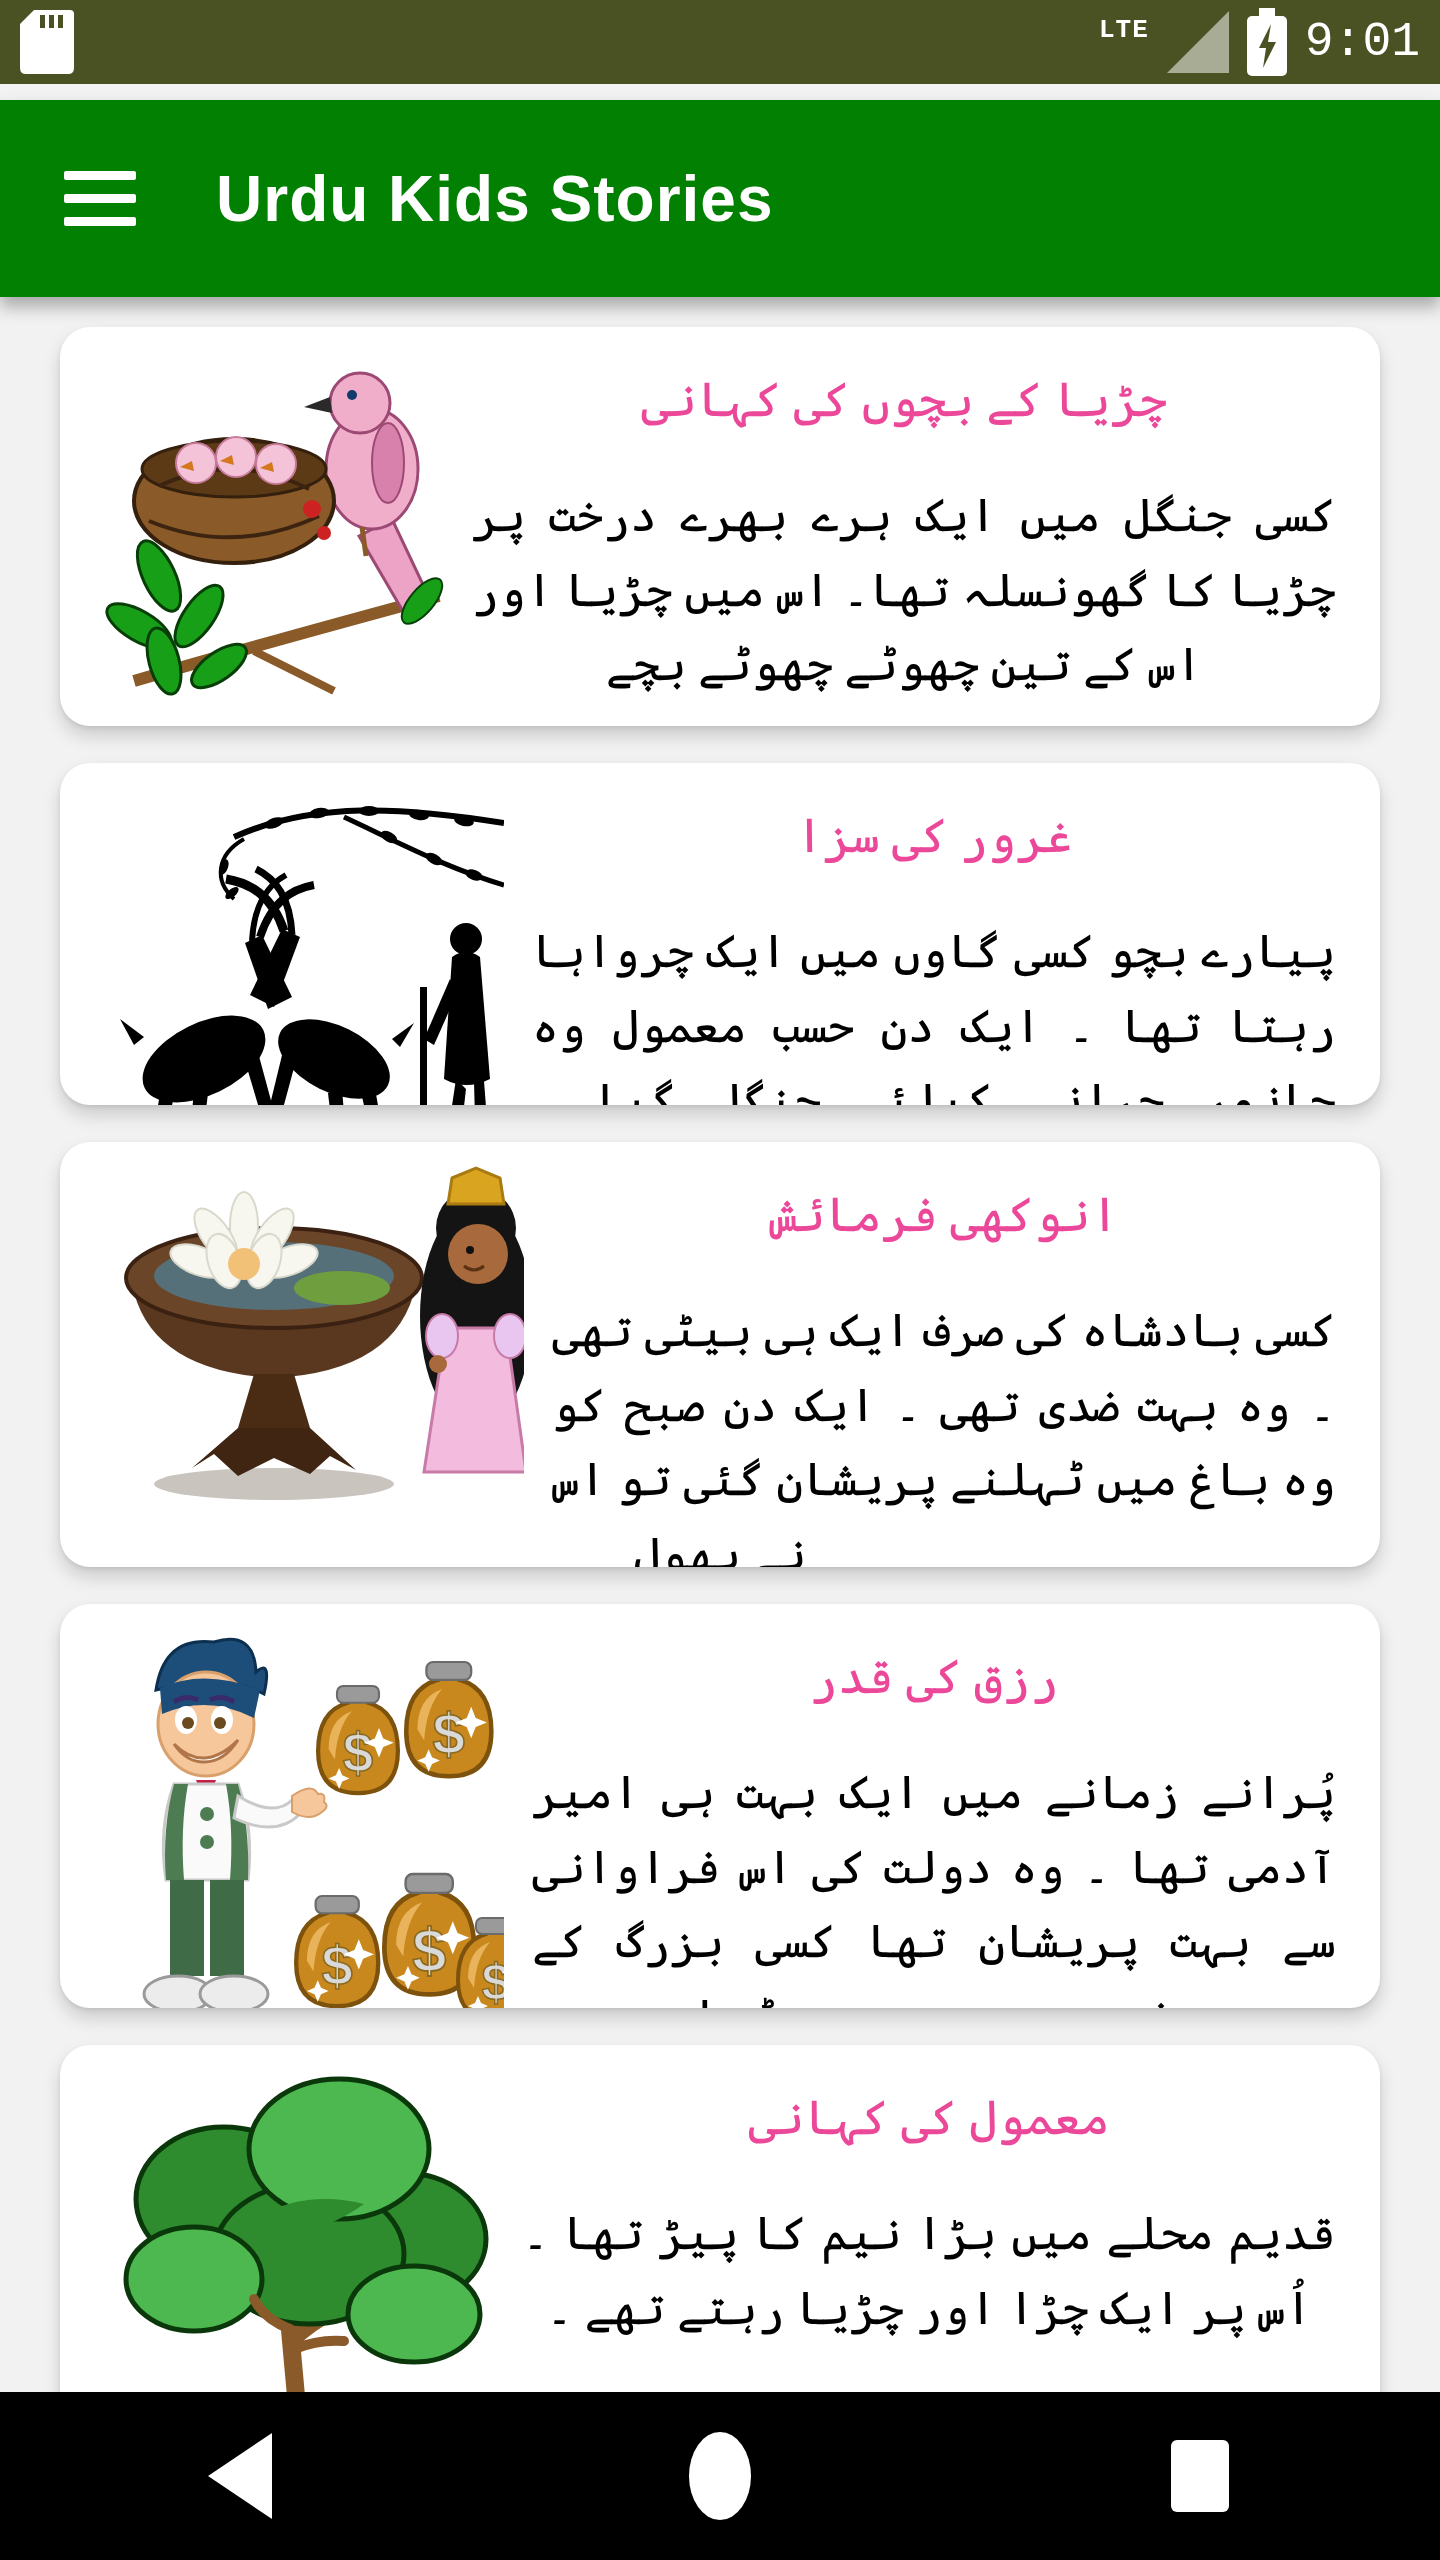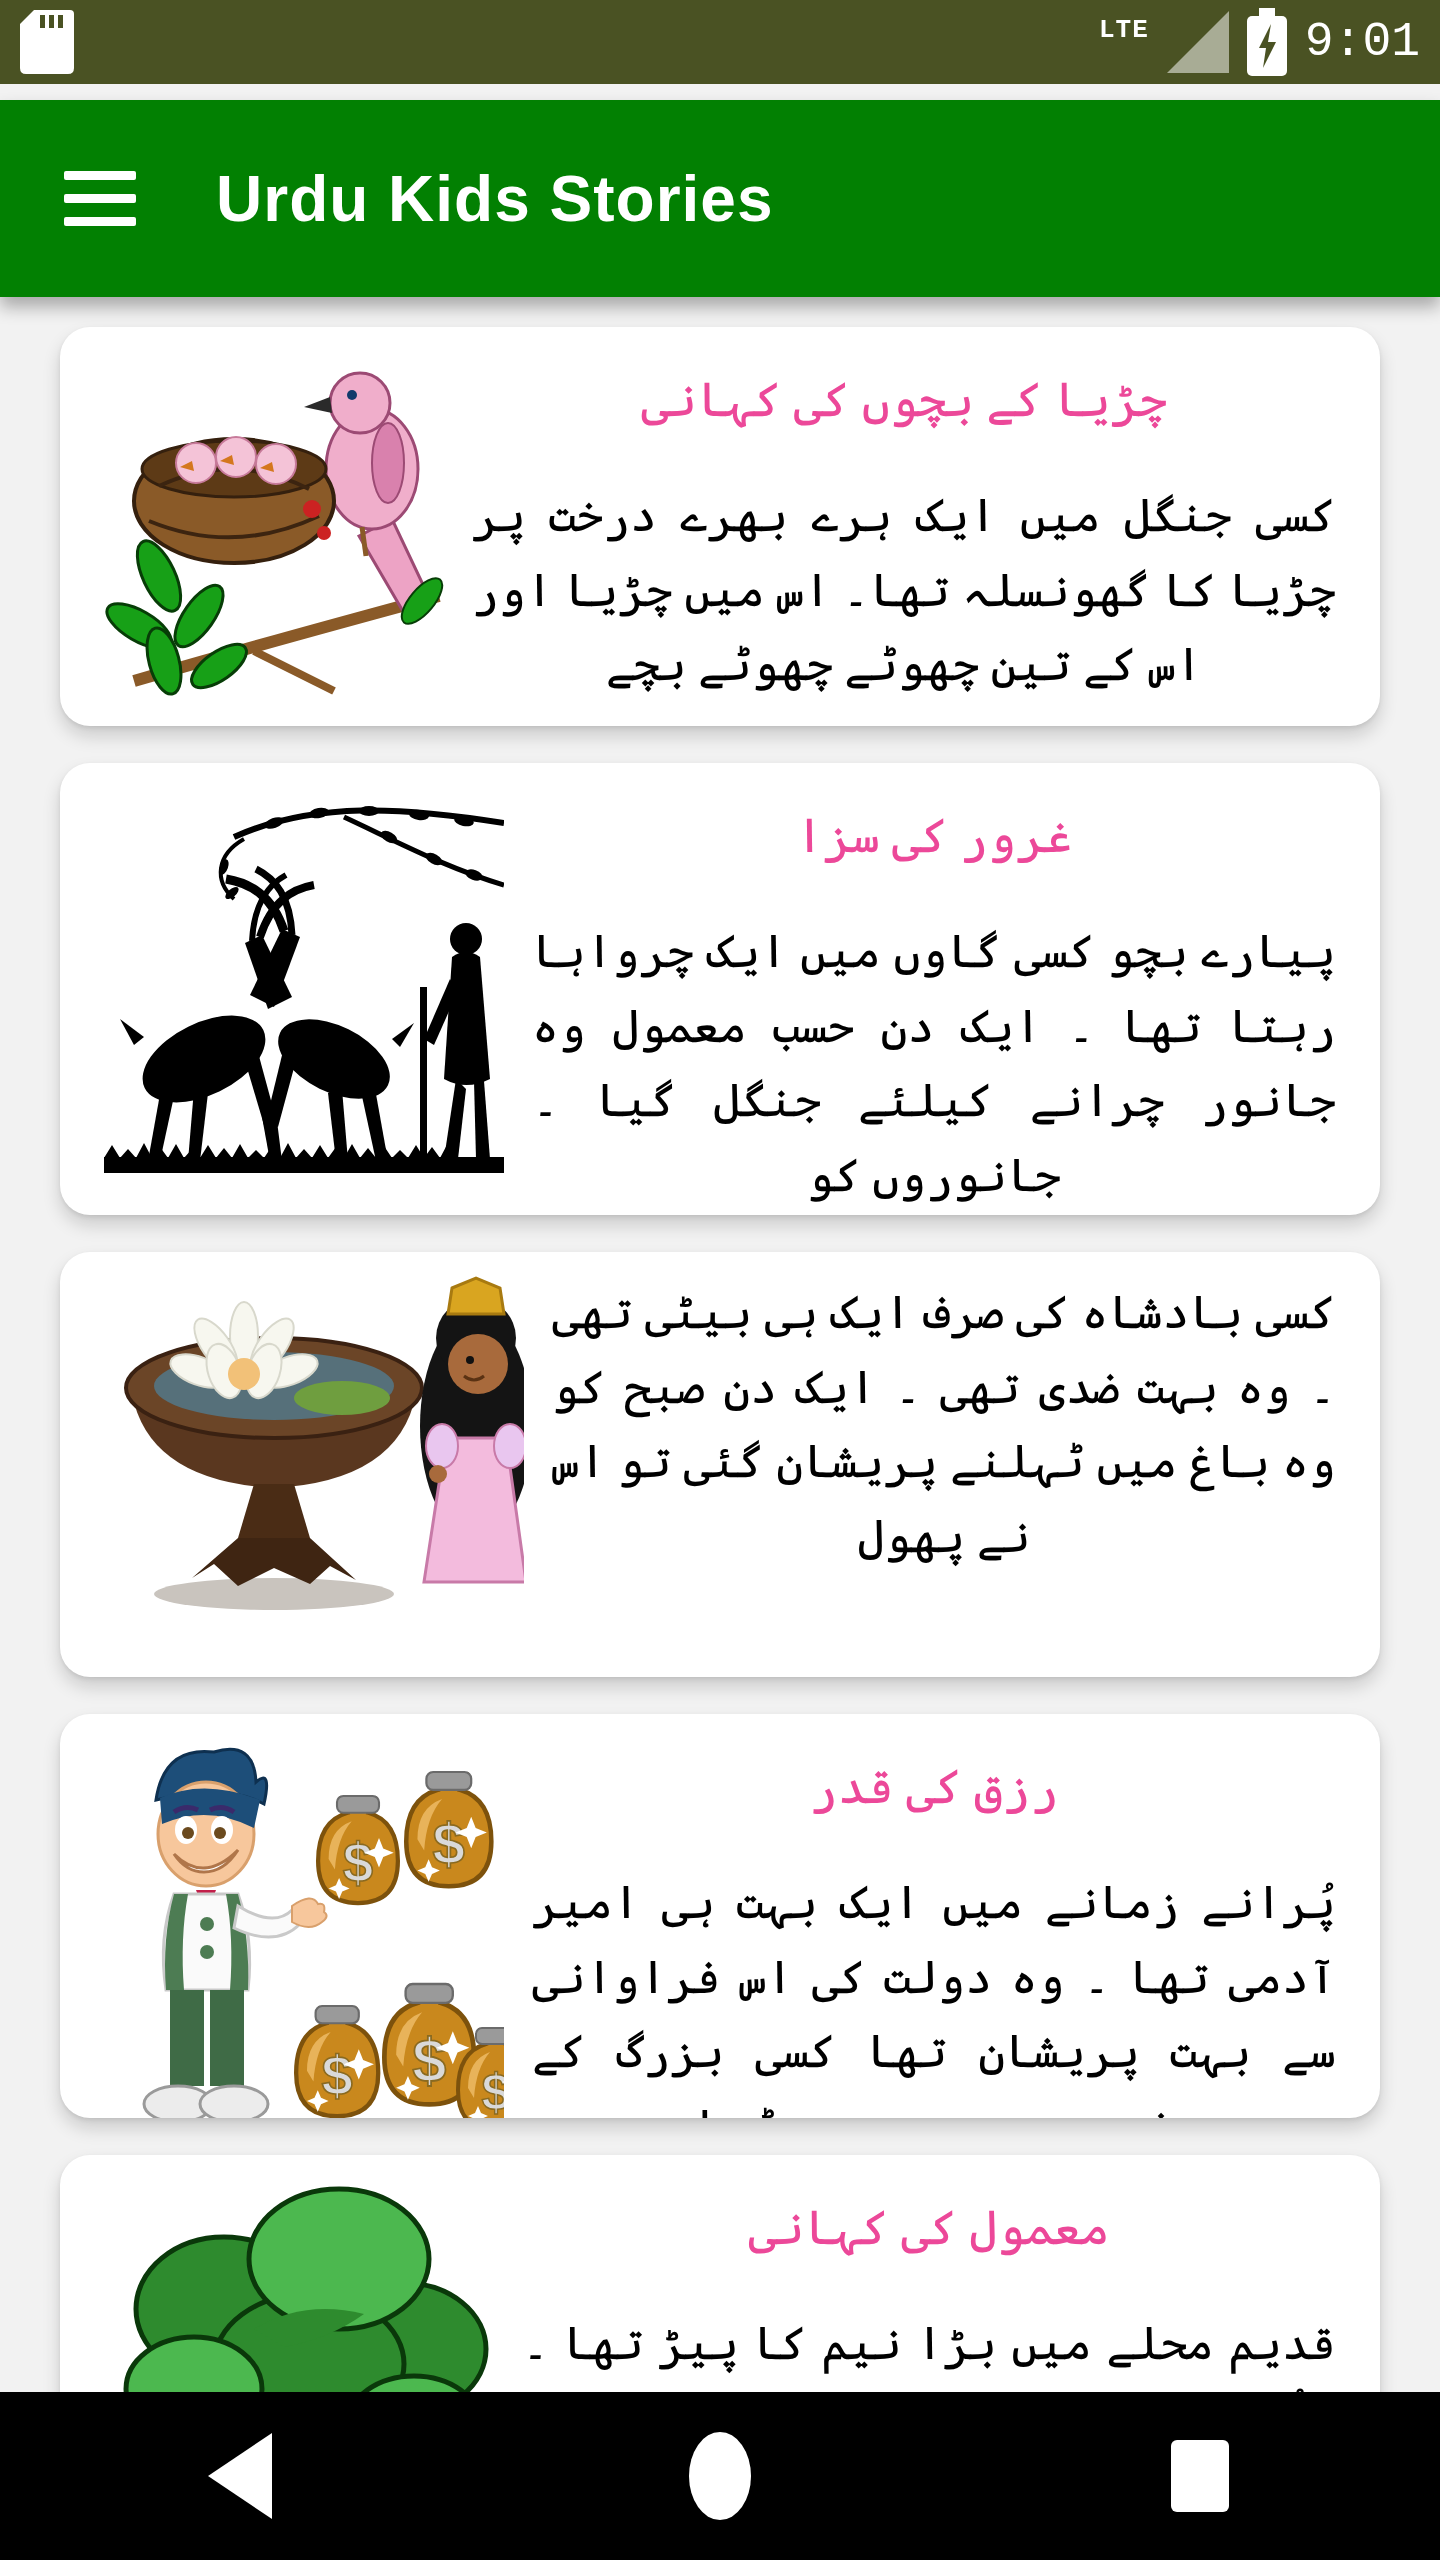--- a/index.html
+++ b/index.html
@@ -22,21 +22,21 @@
              justify-content:center;gap:14px;cursor:pointer;}
   .hamburger span{display:block;width:72px;height:9px;background:#fff;border-radius:2px;margin:0 auto;}
   .toolbar h1{color:#fff;font-size:64px;font-weight:bold;margin:0 0 0 56px;letter-spacing:1px;}
 
   
   .content{padding:30px 0 0;}
   .card{position:relative;background:#fff;margin:0 60px 37px;border-radius:30px;
         box-shadow:0 10px 18px rgba(0,0,0,.16),0 2px 4px rgba(0,0,0,.08);
         padding:24px 44px 36px;box-sizing:border-box;overflow:hidden;direction:rtl;cursor:pointer;}
   .card.c1{height:399px;}
-  .card.c2{height:452px;}
+  .card.c2{height:342px;}
   .card.c3{height:425px;}
   .card.c4{height:404px;}
   .card.c5{height:470px;}
   .story-image{float:left;margin:0 28px 8px 0;}
   .story-title{font-family:"Liberation Serif","DejaVu Serif",serif;
                font-size:48px;font-weight:normal;color:#ec4899;text-align:center;
                margin:20px 0 52px;}
   .story-text{font-family:"Liberation Serif","DejaVu Serif",serif;
               font-size:46px;line-height:1.62;color:#000000;margin:0;
               text-align:justify;text-align-last:center;}
@@ -203,20 +203,21 @@
         <circle cx="372" cy="62" r="40" fill="#141414"></circle>
         <polygon points="348,12 372,2 396,12 400,38 344,38" fill="#d9a520" stroke="#a87a10" stroke-width="3"></polygon>
         <circle cx="374" cy="88" r="30" fill="#a86a3c"></circle>
         <circle cx="366" cy="84" r="4" fill="#111"></circle>
         <path d="M360 100 q10 8 20 0" stroke="#5a3213" stroke-width="3" fill="none"></path>
         <polygon points="342,162 402,162 422,306 320,306" fill="#f3bbdd" stroke="#c87aa8" stroke-width="3"></polygon>
         <ellipse cx="338" cy="170" rx="16" ry="22" fill="#e9c6ef" stroke="#c87aa8" stroke-width="2"></ellipse>
         <ellipse cx="406" cy="170" rx="16" ry="22" fill="#e9c6ef" stroke="#c87aa8" stroke-width="2"></ellipse>
         <circle cx="334" cy="198" r="9" fill="#a86a3c"></circle>
       </svg>
+      <h2 class="story-title">انوکھی فرمائش</h2>
       <p class="story-text">کسی بادشاہ کی صرف ایک ہی بیٹی تھی ۔ وہ بہت ضدی تھی ۔ ایک دن صبح کو وہ باغ میں ٹہلنے پریشان گئی تو اس نے پھول</p>
     </article>
 
     <article class="card c4">
       <svg class="story-image" width="400" height="470" viewBox="0 0 400 470">
         <defs>
           <g id="bag">
             <path d="M2 62 Q2 24 30 16 L25 2 L55 2 L50 16 Q78 24 78 62 Q78 102 40 102 Q2 102 2 62 Z" fill="#c9881d" stroke="#7d520c" stroke-width="4"></path>
             <path d="M12 60 Q12 32 34 24 Q20 40 18 70 Z" fill="#e8b35a"></path>
             <rect x="20" y="0" width="40" height="16" rx="6" fill="#9a9a9a" stroke="#6b6b6b" stroke-width="2"></rect>

